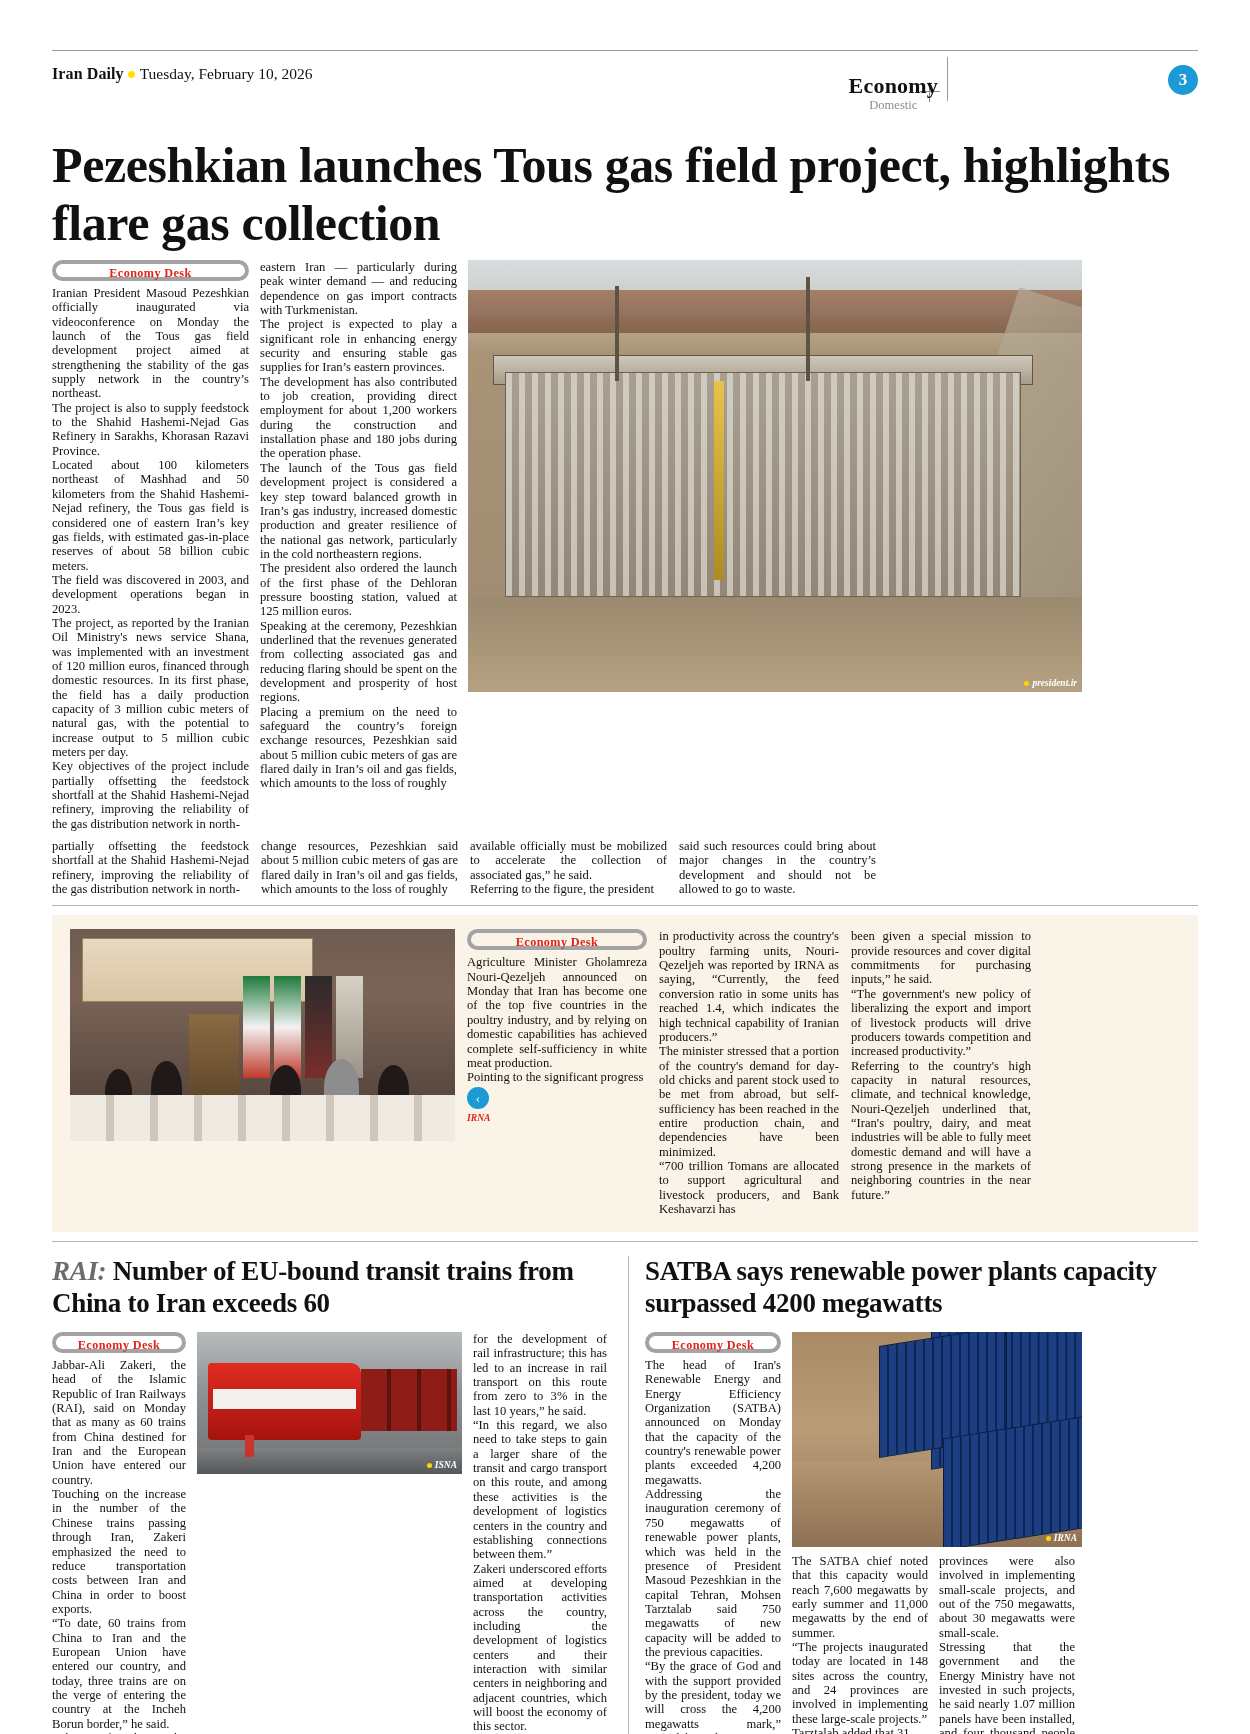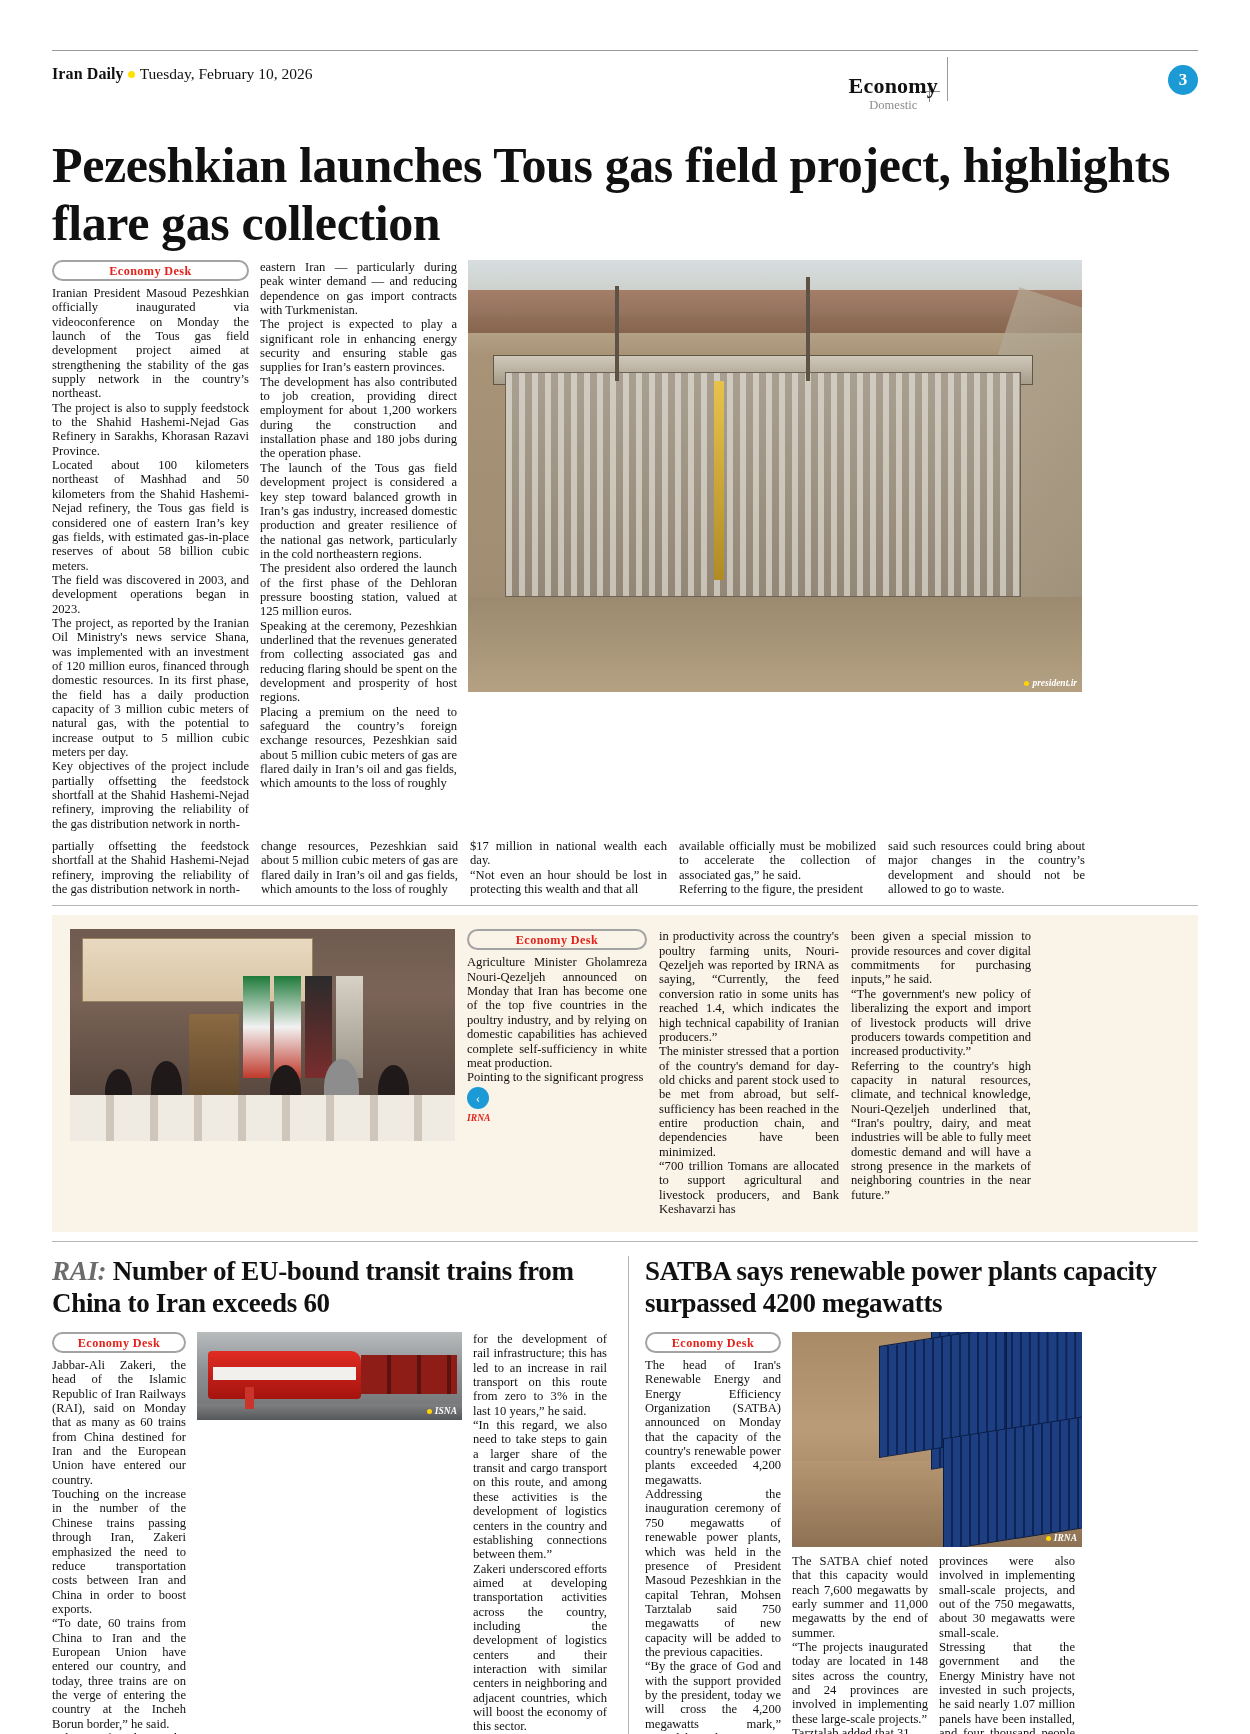--- a/index.html
+++ b/index.html
@@ -35,21 +35,21 @@
              display: flex; align-items: center; justify-content: center; }
 
   
   h1.headline {
     font-size: 50px; line-height: 1.16; font-weight: bold; letter-spacing: -.4px;
     margin-top: 24px; margin-bottom: 8px;
   }
 
   
   .desk-badge {
-    border: 2px solid #a3a3a3; border-radius: 14px; height: 21px; line-height: 19px;
+    border: 4px solid #a3a3a3; border-radius: 14px; height: 21px; line-height: 19px;
     text-align: center; color: #e2231a; font-weight: bold; font-size: 12.2px;
     letter-spacing: .4px; margin-bottom: 5px; background: transparent;
   }
   .col-text { font-size: 12.6px; line-height: 14.35px; text-align: justify; }
   .photo { position: relative; overflow: hidden; background: #b9a894; }
   .credit {
     position: absolute; right: 5px; bottom: 4px; font-size: 9.5px; font-style: italic;
     color: #fff; font-weight: bold;
   }
   .credit .cdot { display: inline-block; width: 5px; height: 5px; border-radius: 50%; background: #ffd400; margin-right: 3px; vertical-align: middle; }
@@ -77,21 +77,21 @@
 
   
   .bottom { display: flex; gap: 16px; margin-top: 14px; }
   .story { position: relative; }
   .story-left { width: 560px; }
   .story-right { width: 570px; border-left: 1px solid #b5b5b5; padding-left: 16px; }
   .story h3 { font-size: 27px; line-height: 1.18; font-weight: bold; letter-spacing: -.3px; margin-bottom: 12px; }
   .story h3 .rai { font-style: italic; color: #6c6c6c; }
   .srow { display: flex; gap: 11px; }
   .story-left .sc { width: 134px; flex: none; }
-  .story-left .photo { width: 265px; height: 88px; flex: none; }
+  .story-left .photo { width: 265px; height: 142px; flex: none; }
   .story-right .sc { width: 136px; flex: none; }
   .story-right .photo { width: 290px; height: 215px; flex: none; }
   .srow3 { display: flex; gap: 11px; margin-top: 7px; }
   .srow3 > div { width: 136px; flex: none; }
 
   
   .ph-gas { background:
      linear-gradient(180deg,#cfd5d8 0%,#c8c2b4 11%,#b9a88e 14%,#a89377 22%,#9c8a70 100%); }
   .ph-gas .sky { position:absolute; left:0; top:0; width:100%; height:13%;
      background: linear-gradient(180deg,#d7dde0,#c6c7bd); }
@@ -191,22 +191,20 @@
       <div class="tower" style="left:24%;top:6%;width:4px;height:22%"></div>
       <div class="tower" style="left:55%;top:4%;width:4px;height:24%"></div>
       <div class="ground"></div>
       <div class="credit"><span class="cdot"></span><span>president.ir</span></div>
     </div>
   </div>
 
   <div class="lead-bottom">
     <div class="col-text" style="white-space:pre-line">partially offsetting the feedstock shortfall at the Shahid Hashemi-Nejad refinery, improving the reliability of the gas distribution network in north-</div>
     <div class="col-text" style="white-space:pre-line">change resources, Pezeshkian said about 5 million cubic meters of gas are flared daily in Iran’s oil and gas fields, which amounts to the loss of roughly</div>
-    <div class="col-text" style="white-space:pre-line">$17 million in national wealth each day.
-“Not even an hour should be lost in protecting this wealth and that all</div>
     <div class="col-text" style="white-space:pre-line">available officially must be mobilized to accelerate the collection of associated gas,” he said.
 Referring to the figure, the president</div>
     <div class="col-text" style="white-space:pre-line">said such resources could bring about major changes in the country’s development and should not be allowed to go to waste.</div>
   </div>
 
   <div class="hr-thin"></div>
 
   <div class="art2">
     <div class="art2-body">
       <div class="photo ph-hall">

